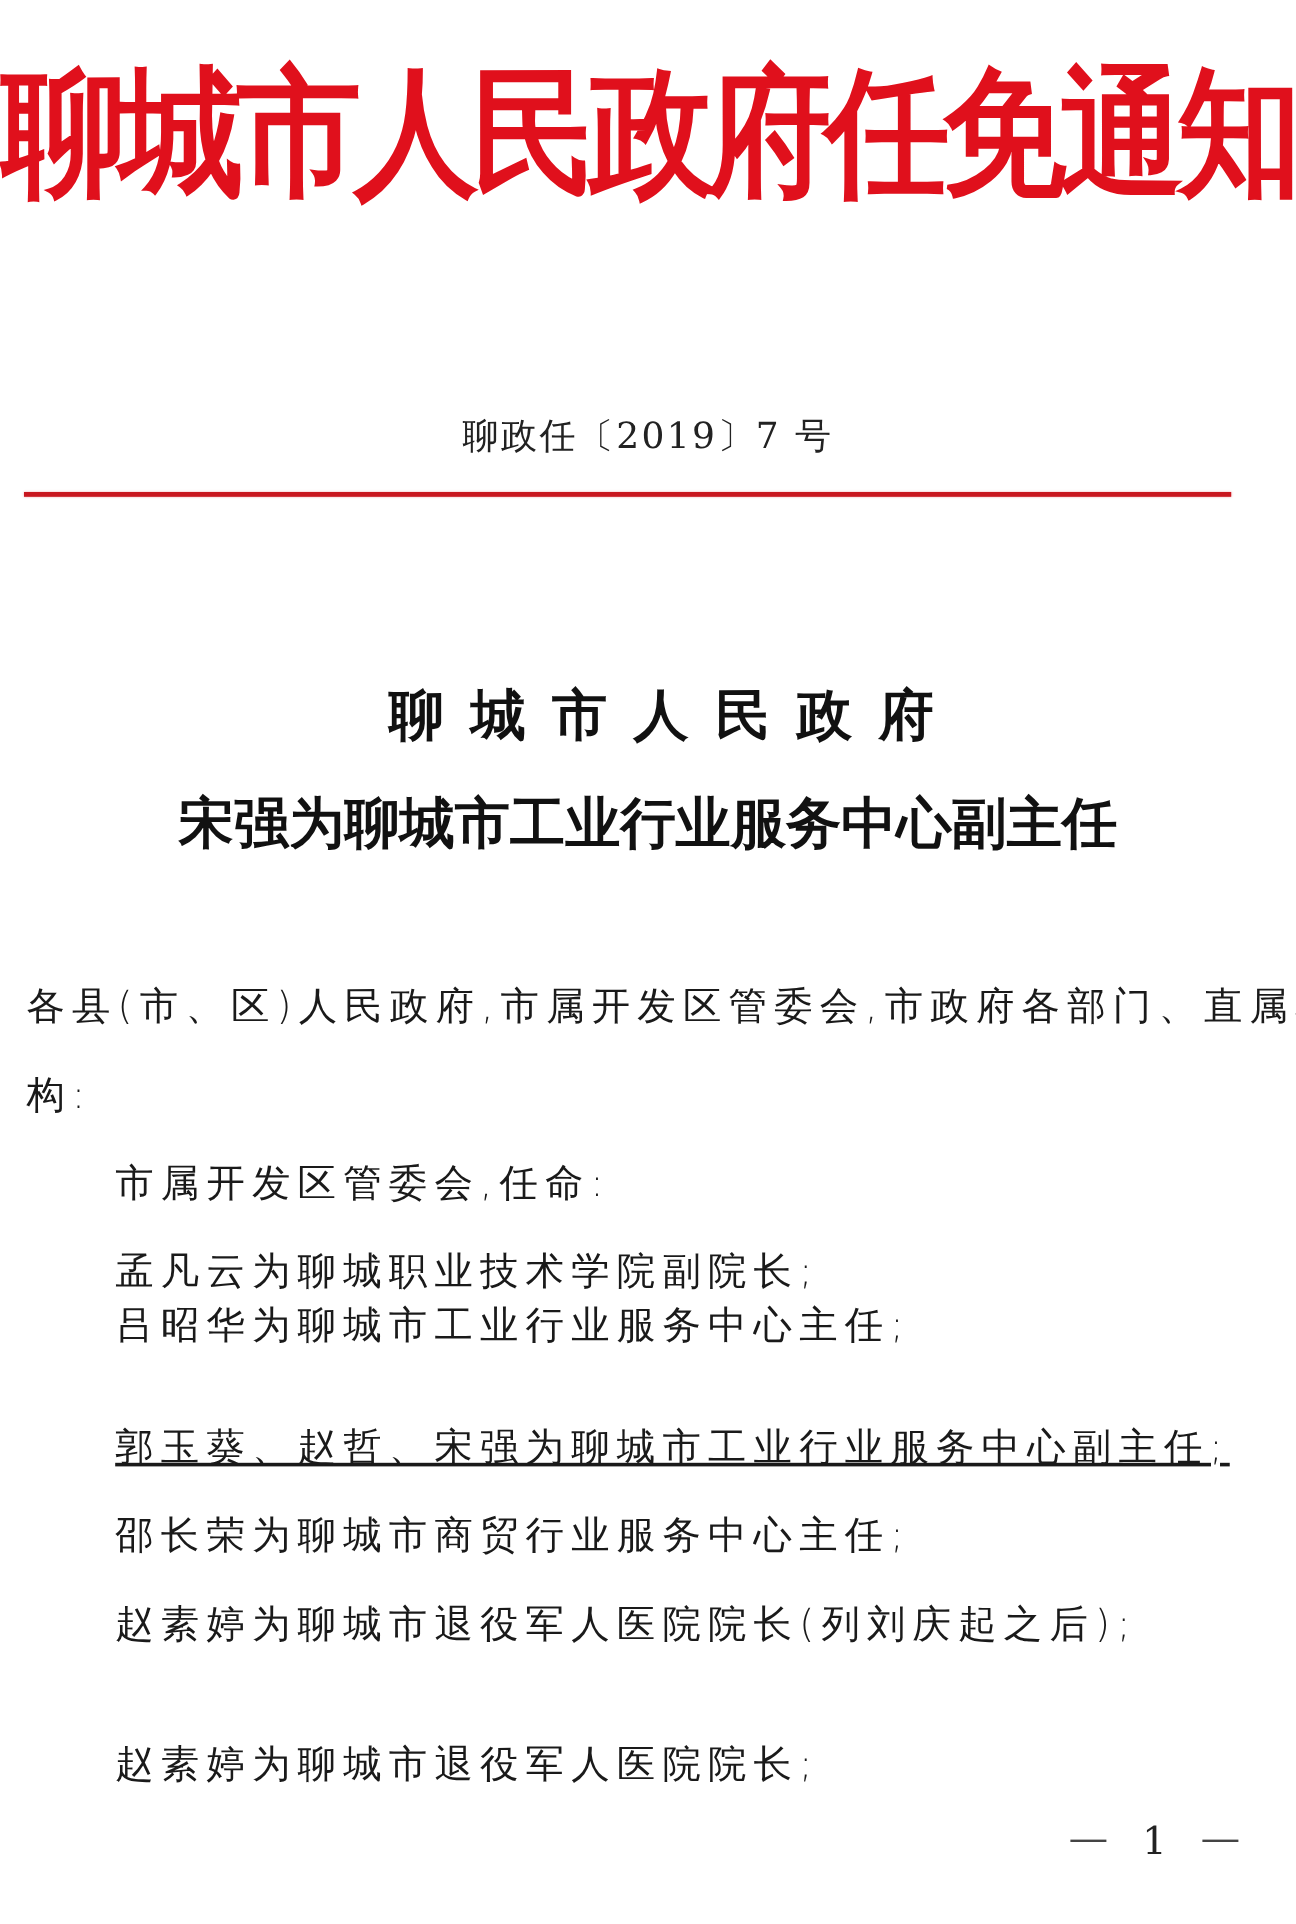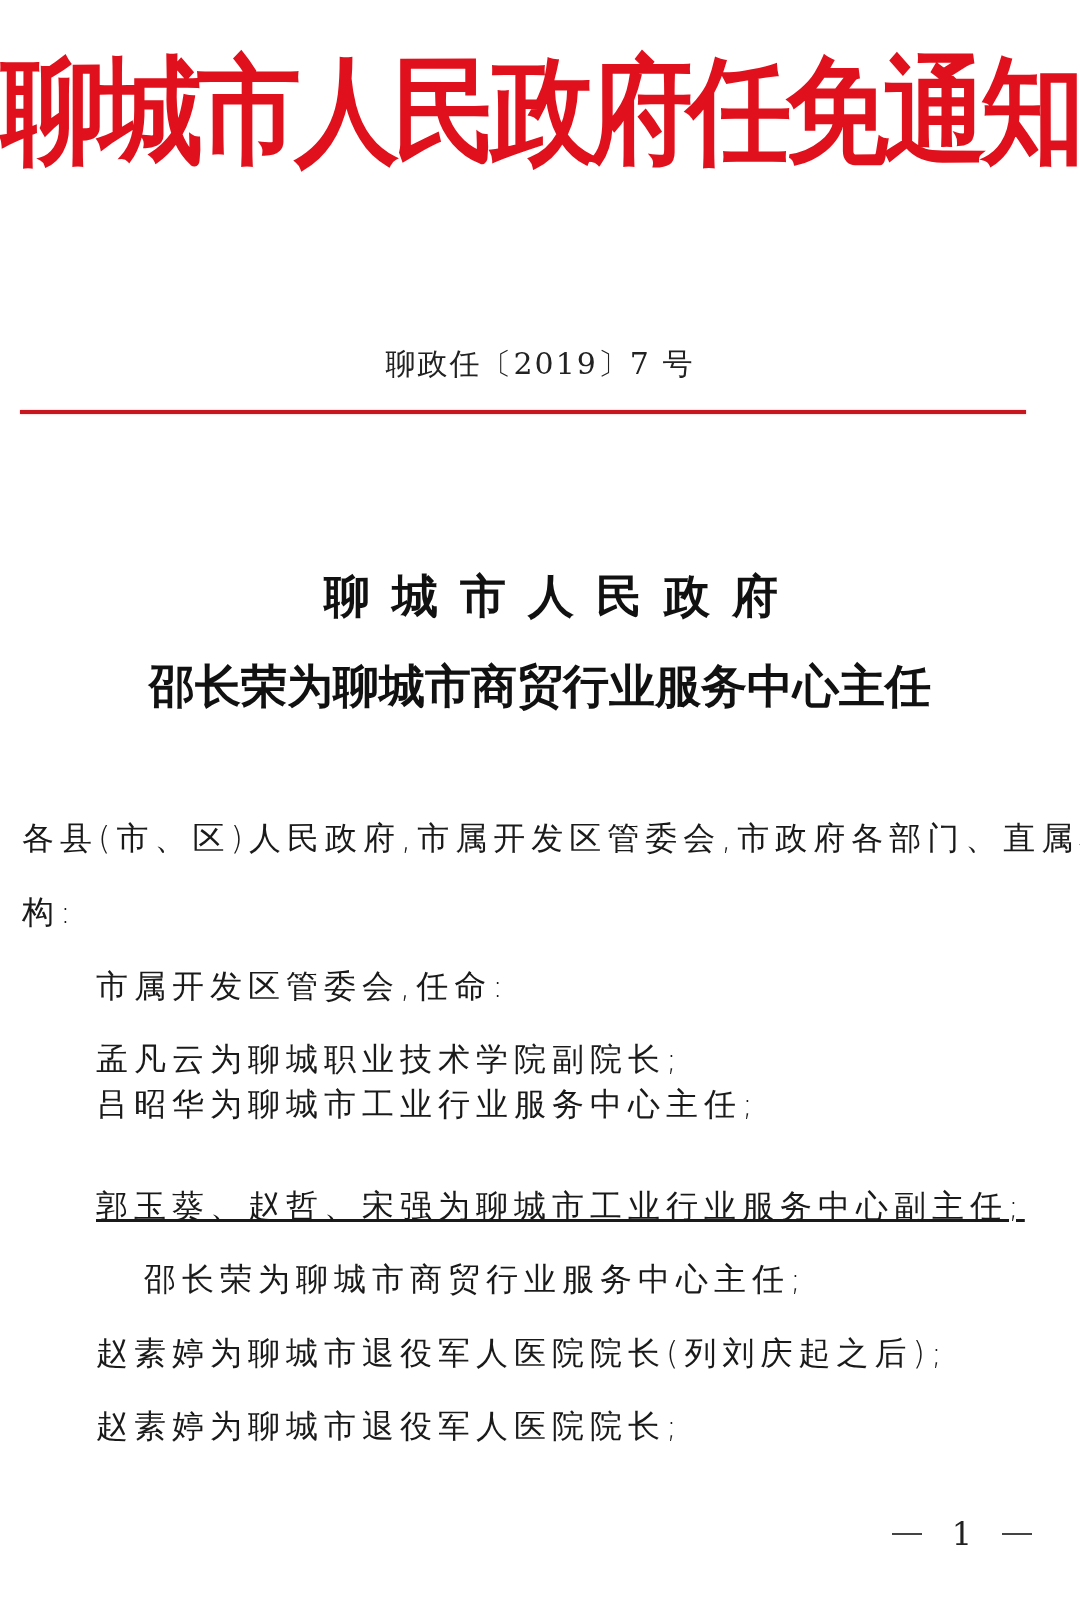--- a/index.html
+++ b/index.html
@@ -112,33 +112,33 @@
 
 <div>
 
   <div class="masthead">聊城市人民政府任免通知</div>
 
   <div class="doc-number">聊政任〔2019〕7 号</div>
 
   <div class="red-rule"></div>
 
   <div class="title-line title-1">聊城市人民政府</div>
-  <div class="title-line title-2">邵长荣为聊城市商贸行业服务中心主任</div>
+  <div class="title-line title-2">宋强为聊城市工业行业服务中心副主任</div>
 
   <div class="body-text addressee-1">各县(市、区)人民政府,市属开发区管委会,市政府各部门、直属机</div>
   <div class="body-text addressee-2">构:</div>
 
   <div class="body-text para" style="top: 964px;">市属开发区管委会,任命:</div>
 
   <div class="body-text para" style="top: 1037px;">孟凡云为聊城职业技术学院副院长;</div>
   <div class="body-text para" style="top: 1082px;">吕昭华为聊城市工业行业服务中心主任;</div>
   <div class="body-text para" style="top: 1184px; text-decoration: underline;">郭玉葵、赵哲、宋强为聊城市工业行业服务中心副主任;</div>
-  <div class="body-text para" style="top: 1257px; margin-left: 48px;">邵长荣为聊城市商贸行业服务中心主任;</div>
+  <div class="body-text para" style="top: 1257px;">邵长荣为聊城市商贸行业服务中心主任;</div>
   <div class="body-text para" style="top: 1331px;">赵素婷为聊城市退役军人医院院长(列刘庆起之后);</div>
-  <div class="body-text para" style="top: 1404px; text-align: right;">赵素婷为聊城市退役军人医院院长;</div>
+  <div class="body-text para" style="top: 1448px; text-align: right;">赵素婷为聊城市退役军人医院院长;</div>
 
   <div class="page-footer">
     <span class="dash"></span>
     <span>1</span>
     <span class="dash"></span>
   </div>
 
 </div>
 
 </body></html>

